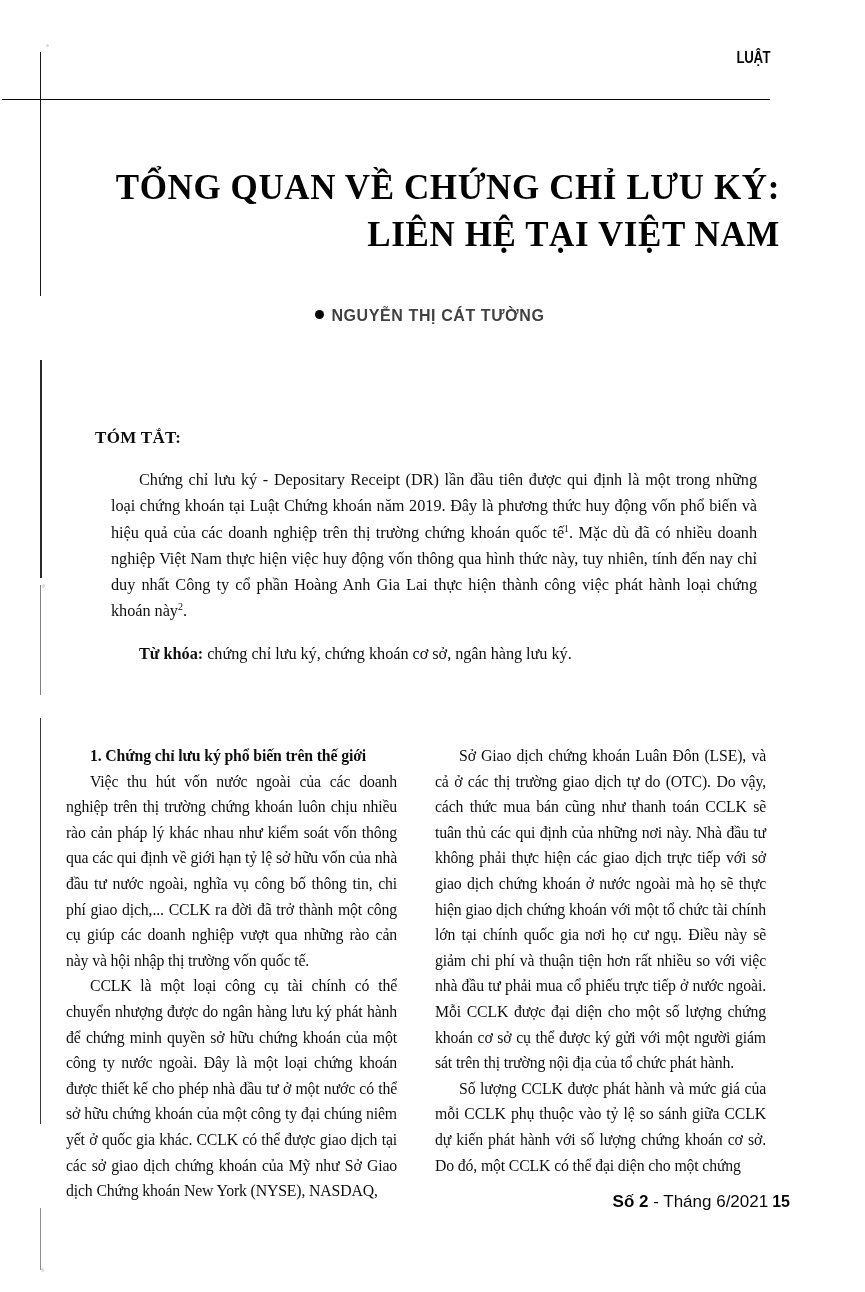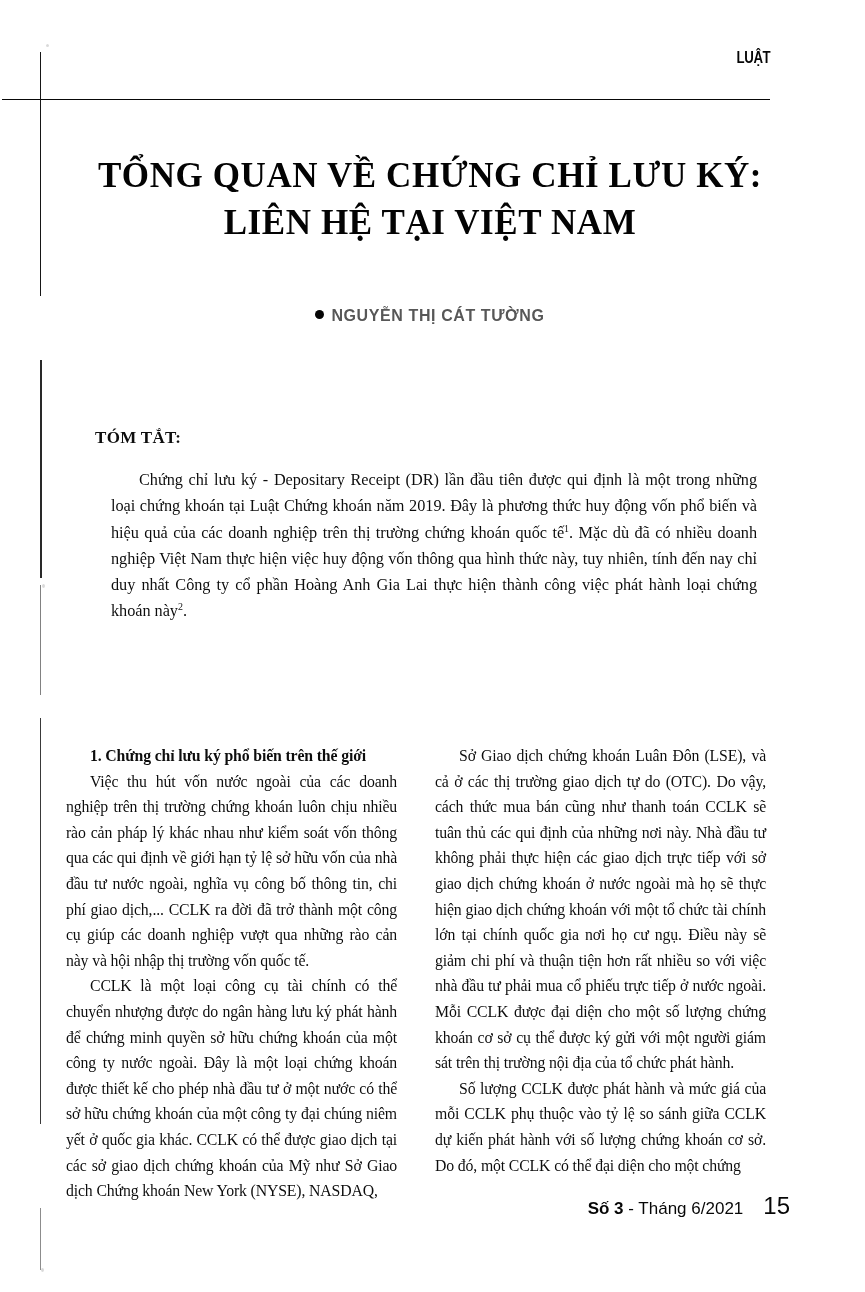--- a/index.html
+++ b/index.html
@@ -63,23 +63,23 @@
   .margin-rule.r2 { top: 360px; height: 218px; opacity: .92; }
   .margin-rule.r3 { top: 585px; height: 110px; opacity: .55; }
   .margin-rule.r4 { top: 718px; height: 406px; opacity: .85; }
   .margin-rule.r5 { top: 1208px; height: 62px; opacity: .5; }
   .margin-rule.thick { width: 2.2px; }
 
   
   .title-block {
     position: absolute;
     left: 80px;
-    top: 152px;
+    top: 164px;
     width: 700px;
-    text-align: center;
+    text-align: right;
   }
   .title-line {
     font-family: "Liberation Serif", "DejaVu Serif", serif;
     font-weight: 700;
     font-size: 35px;
     line-height: 47px;
     letter-spacing: 0.6px;
     color: #080808;
     white-space: nowrap;
   }
@@ -88,21 +88,21 @@
   .byline {
     position: absolute;
     left: 80px;
     top: 307px;
     width: 700px;
     text-align: center;
     font-family: "Liberation Sans", "DejaVu Sans", sans-serif;
     font-weight: 700;
     font-size: 16px;
     letter-spacing: 0.6px;
-    color: #c2410c;
+    color: #14532d;
   }
   .byline .bullet {
     display: inline-block;
     width: 9px;
     height: 9px;
     border-radius: 50%;
     background: #0a0a0a;
     margin-right: 7px;
     vertical-align: 2px;
   }
@@ -172,23 +172,23 @@
     top: 1192px;
     width: 790px;
     text-align: right;
     font-family: "Liberation Sans", "DejaVu Sans", sans-serif;
     font-size: 17px;
     color: #0b0b0b;
   }
   .footer .issue { font-weight: 700; }
   .footer .pageno {
     display: inline-block;
-    margin-left: 20px;
-    font-weight: 400;
-    font-size: 24px;
+    margin-left: 4px;
+    font-weight: 700;
+    font-size: 16px;
   }
 
   .speck {
     position: absolute;
     background: #8a8a8a;
     opacity: .35;
     border-radius: 50%;
   }
 </style>
 </head>
@@ -212,35 +212,36 @@
     <div class="title-line">LIÊN HỆ TẠI VIỆT NAM</div>
   </div>
 
   <div class="byline">
     <span class="bullet"></span><span>NGUYỄN THỊ CÁT TƯỜNG</span>
   </div>
 
   <div class="abstract">
     <div class="abstract-heading">TÓM TẮT:</div>
     <p><span>Chứng chỉ lưu ký - Depositary Receipt (DR) lần đầu tiên được qui định là một trong những loại chứng khoán tại Luật Chứng khoán năm 2019. Đây là phương thức huy động vốn phổ biến và hiệu quả của các doanh nghiệp trên thị trường chứng khoán quốc tế</span><sup>1</sup><span>. Mặc dù đã có nhiều doanh nghiệp Việt Nam thực hiện việc huy động vốn thông qua hình thức này, tuy nhiên, tính đến nay chỉ duy nhất Công ty cổ phần Hoàng Anh Gia Lai thực hiện thành công việc phát hành loại chứng khoán này</span><sup>2</sup><span>.</span></p>
+    <p class="kw"><span class="b">Từ khóa:</span><span> chứng chỉ lưu ký, chứng khoán cơ sở, ngân hàng lưu ký.</span></p>
   </div>
 
   <div class="body-cols">
     <div class="col">
       <p class="sec-heading">1. Chứng chỉ lưu ký phổ biến trên thế giới</p>
       <p>Việc thu hút vốn nước ngoài của các doanh nghiệp trên thị trường chứng khoán luôn chịu nhiều rào cản pháp lý khác nhau như kiểm soát vốn thông qua các qui định về giới hạn tỷ lệ sở hữu vốn của nhà đầu tư nước ngoài, nghĩa vụ công bố thông tin, chi phí giao dịch,... CCLK ra đời đã trở thành một công cụ giúp các doanh nghiệp vượt qua những rào cản này và hội nhập thị trường vốn quốc tế.</p>
       <p>CCLK là một loại công cụ tài chính có thể chuyển nhượng được do ngân hàng lưu ký phát hành để chứng minh quyền sở hữu chứng khoán của một công ty nước ngoài. Đây là một loại chứng khoán được thiết kế cho phép nhà đầu tư ở một nước có thể sở hữu chứng khoán của một công ty đại chúng niêm yết ở quốc gia khác. CCLK có thể được giao dịch tại các sở giao dịch chứng khoán của Mỹ như Sở Giao dịch Chứng khoán New York (NYSE), NASDAQ,</p>
     </div>
     <div class="col">
       <p>Sở Giao dịch chứng khoán Luân Đôn (LSE), và cả ở các thị trường giao dịch tự do (OTC). Do vậy, cách thức mua bán cũng như thanh toán CCLK sẽ tuân thủ các qui định của những nơi này. Nhà đầu tư không phải thực hiện các giao dịch trực tiếp với sở giao dịch chứng khoán ở nước ngoài mà họ sẽ thực hiện giao dịch chứng khoán với một tổ chức tài chính lớn tại chính quốc gia nơi họ cư ngụ. Điều này sẽ giảm chi phí và thuận tiện hơn rất nhiều so với việc nhà đầu tư phải mua cổ phiếu trực tiếp ở nước ngoài. Mỗi CCLK được đại diện cho một số lượng chứng khoán cơ sở cụ thể được ký gửi với một người giám sát trên thị trường nội địa của tổ chức phát hành.</p>
       <p>Số lượng CCLK được phát hành và mức giá của mỗi CCLK phụ thuộc vào tỷ lệ so sánh giữa CCLK dự kiến phát hành với số lượng chứng khoán cơ sở. Do đó, một CCLK có thể đại diện cho một chứng</p>
     </div>
   </div>
 
   <div class="footer">
-    <span class="issue">Số 3</span><span> - Tháng 6/2021</span><span class="pageno">15</span>
+    <span class="issue">Số 2</span><span> - Tháng 6/2021</span><span class="pageno">15</span>
   </div>
 
   <div class="speck" style="left:46px;top:44px;width:3px;height:3px;"></div>
   <div class="speck" style="left:42px;top:584px;width:3px;height:4px;"></div>
   <div class="speck" style="left:41px;top:1268px;width:3px;height:4px;"></div>
 
 </div>
 
 </body></html>

